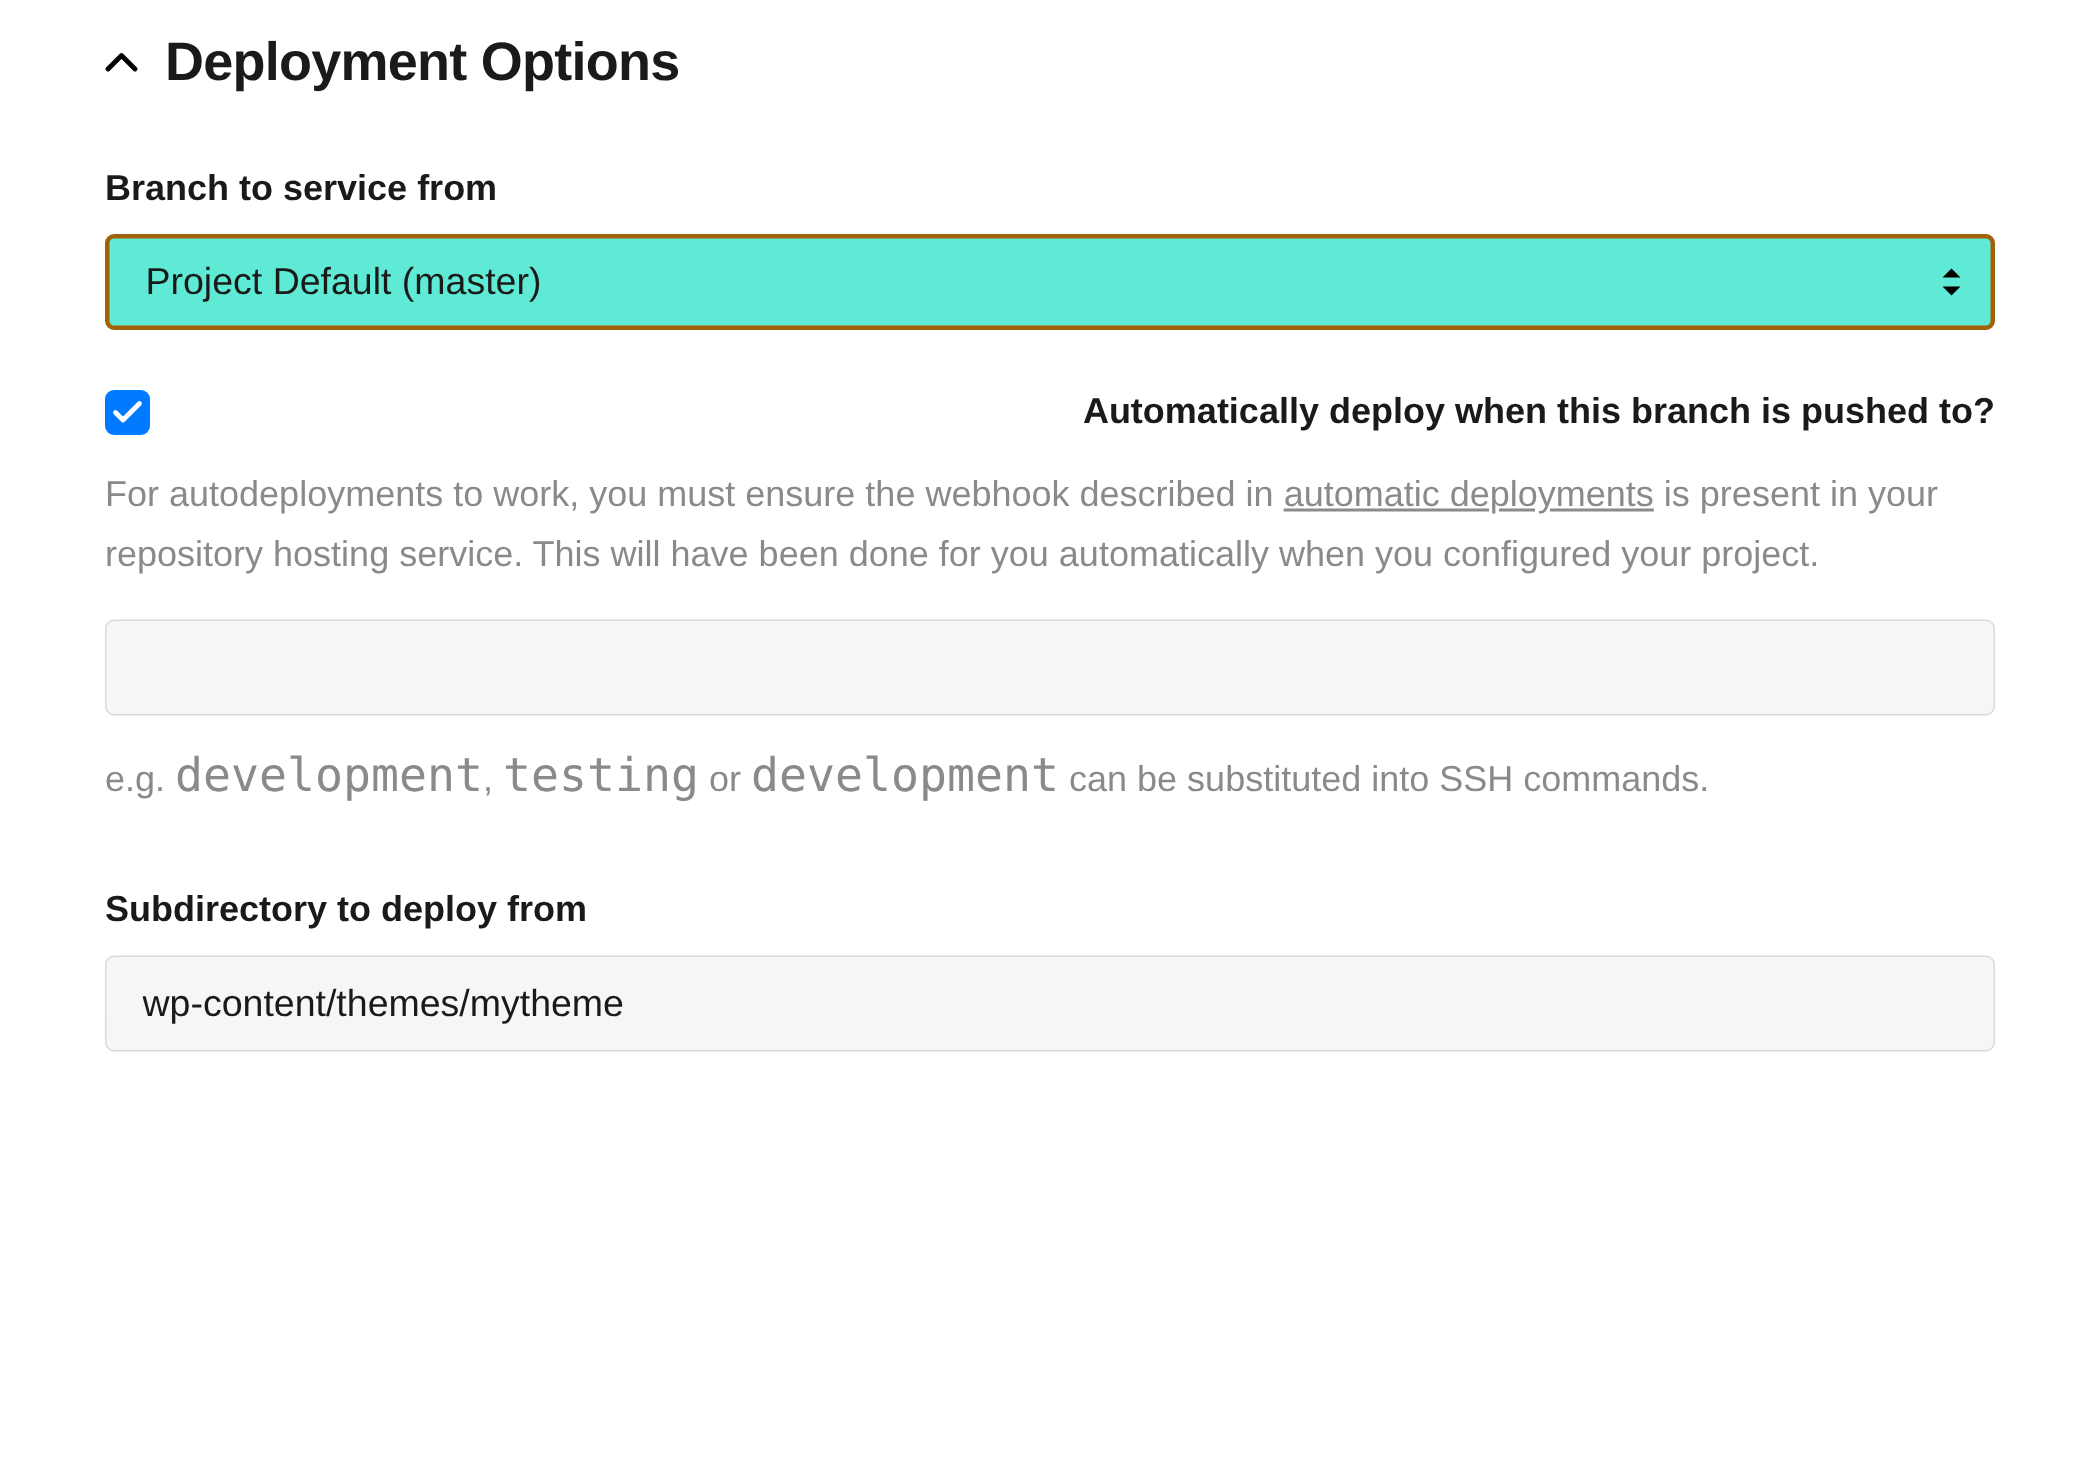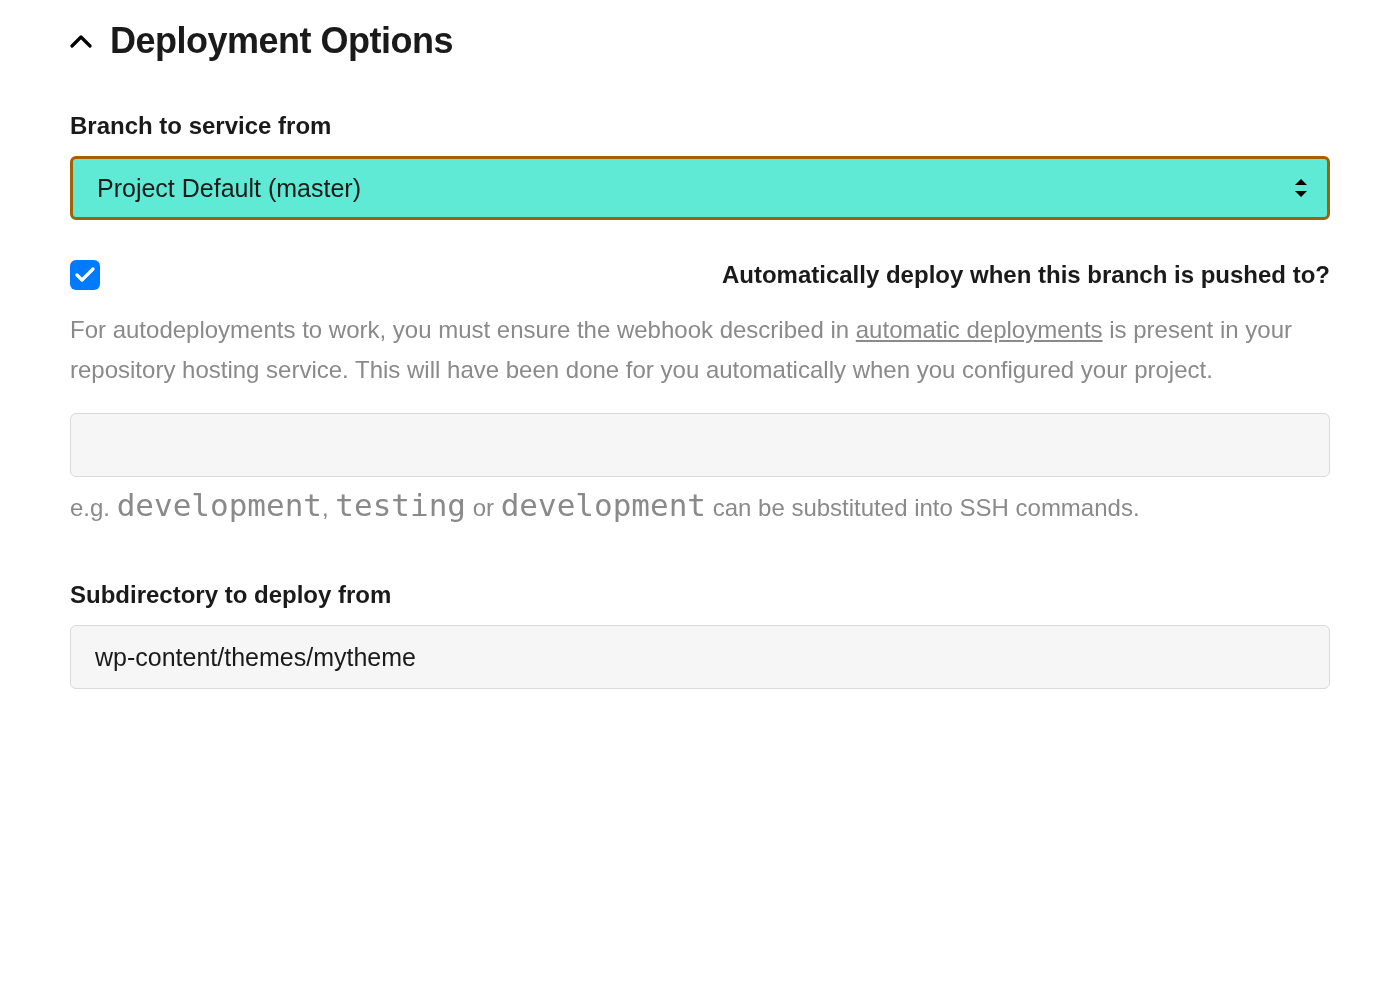--- a/index.html
+++ b/index.html
@@ -102,21 +102,21 @@
       width: 100%;
       height: 64px;
       background: #f6f6f6;
       border: 1px solid #d9d9d9;
       border-radius: 6px;
       padding: 0 24px;
       font-size: 25px;
       color: #1a1a1a;
       outline: none;
       font-family: inherit;
-      margin-bottom: 4px;
+      margin-bottom: 16px;
     }
     .help-text-2 {
       font-size: 24px;
       color: #8a8a8a;
       line-height: 1.55;
       margin-bottom: 52px;
     }
     .help-mix .mono {
       font-family: ui-monospace, SFMono-Regular, Menlo, Consolas, monospace;
       font-size: 31px;

